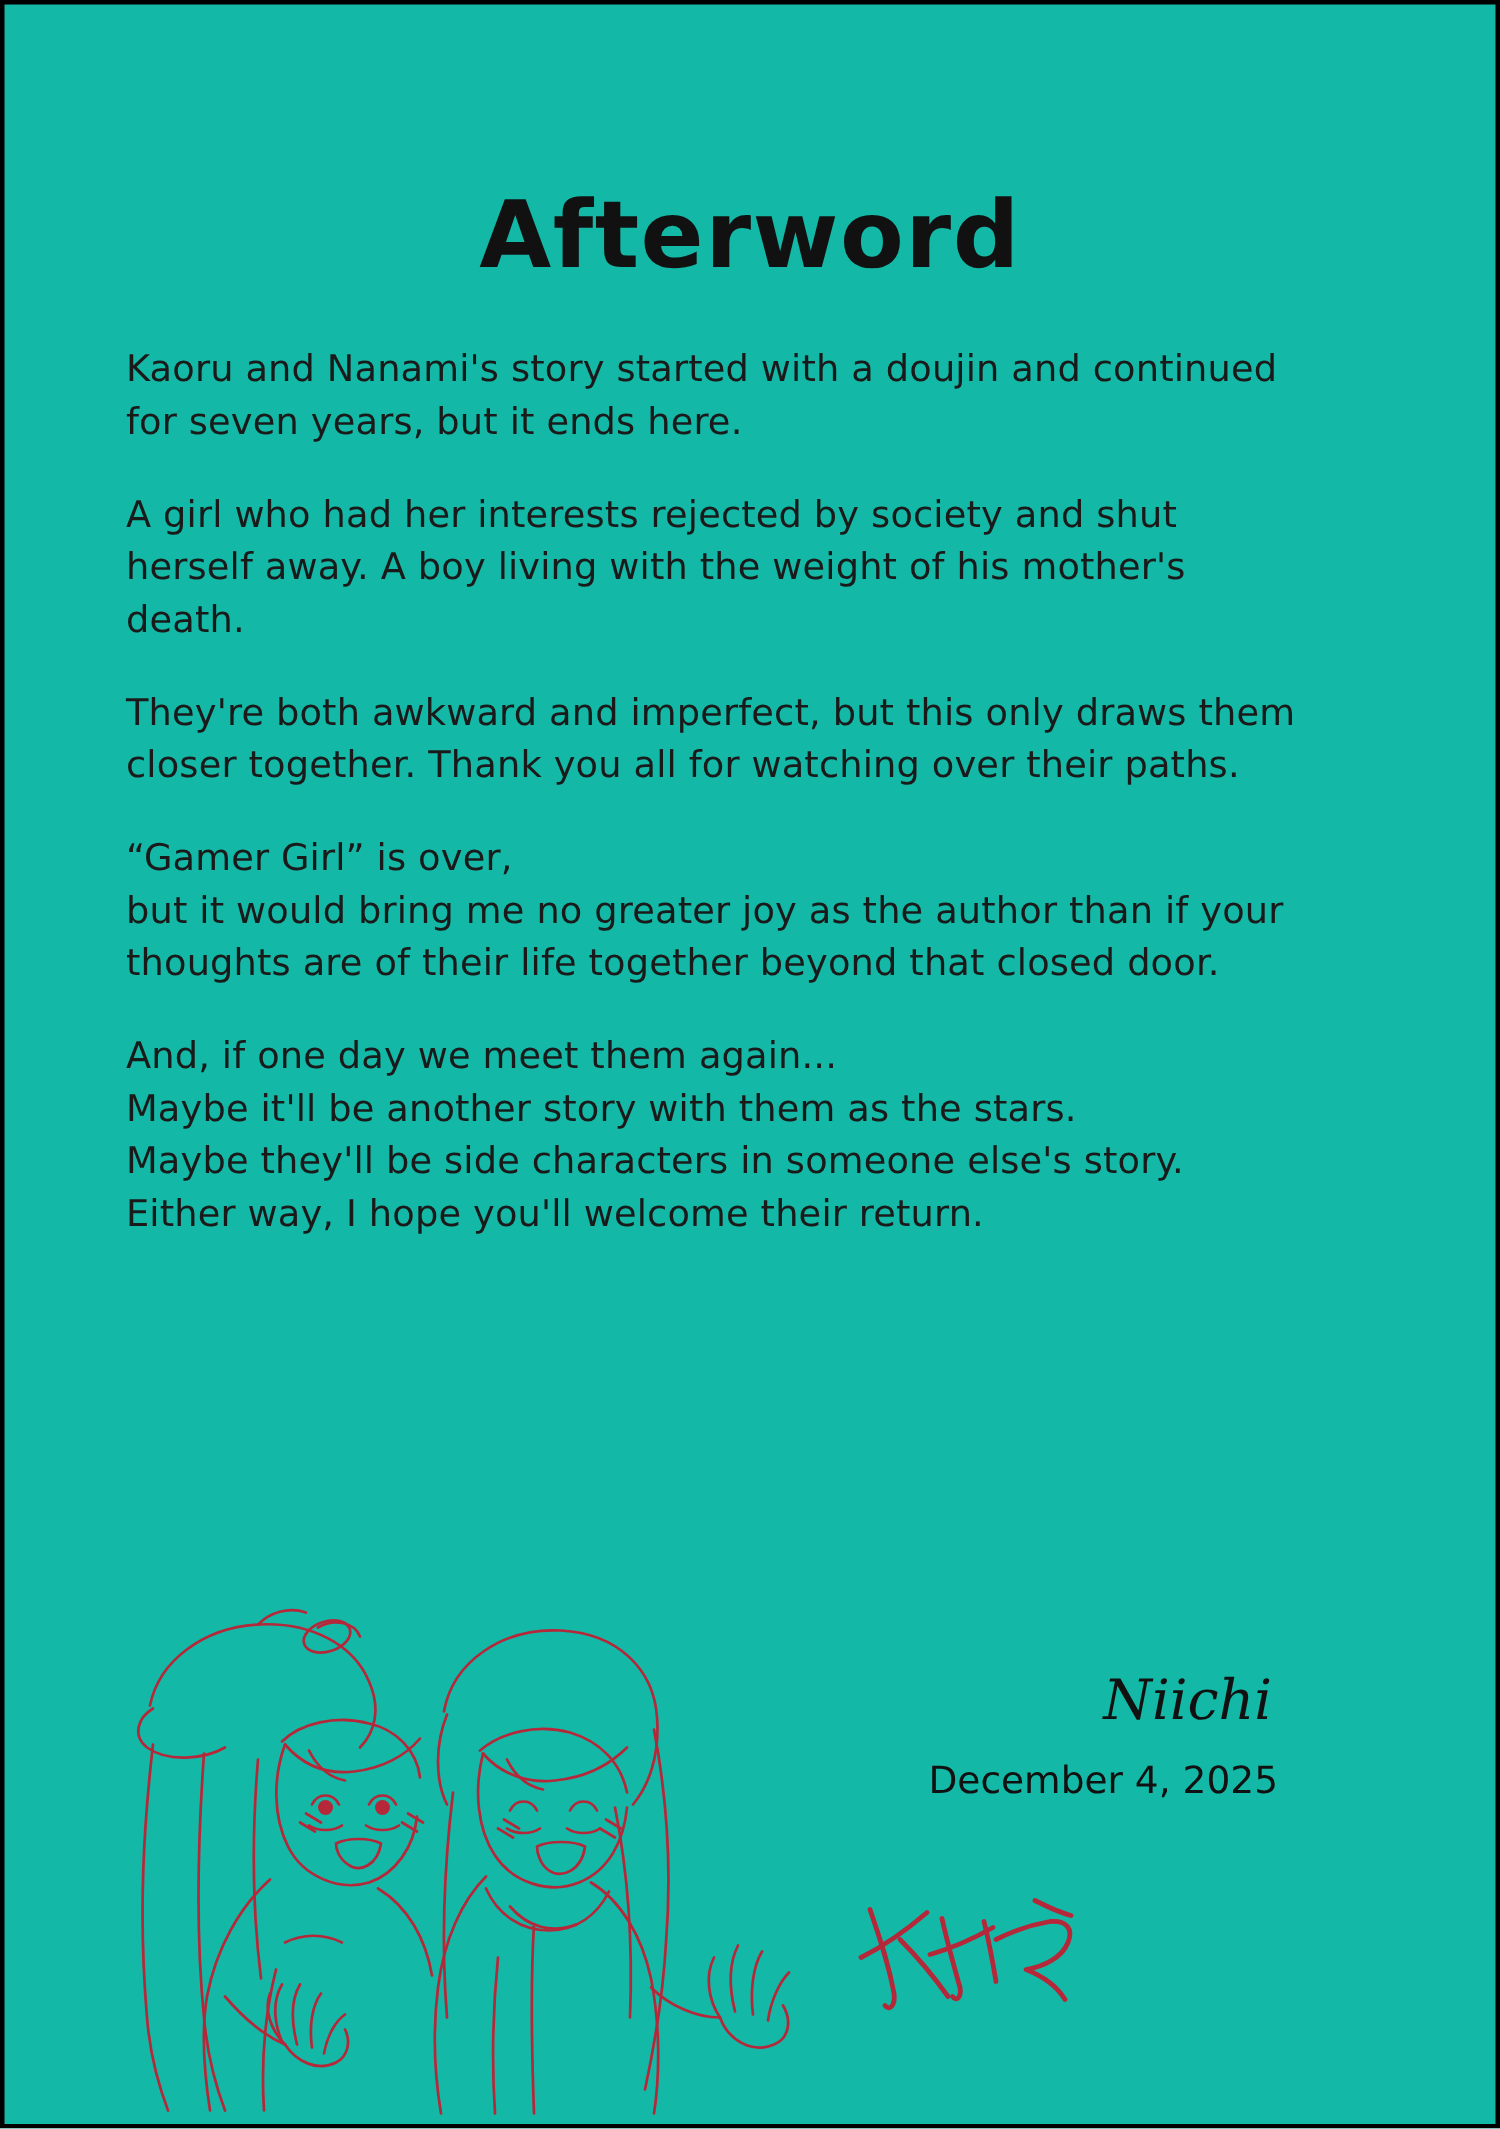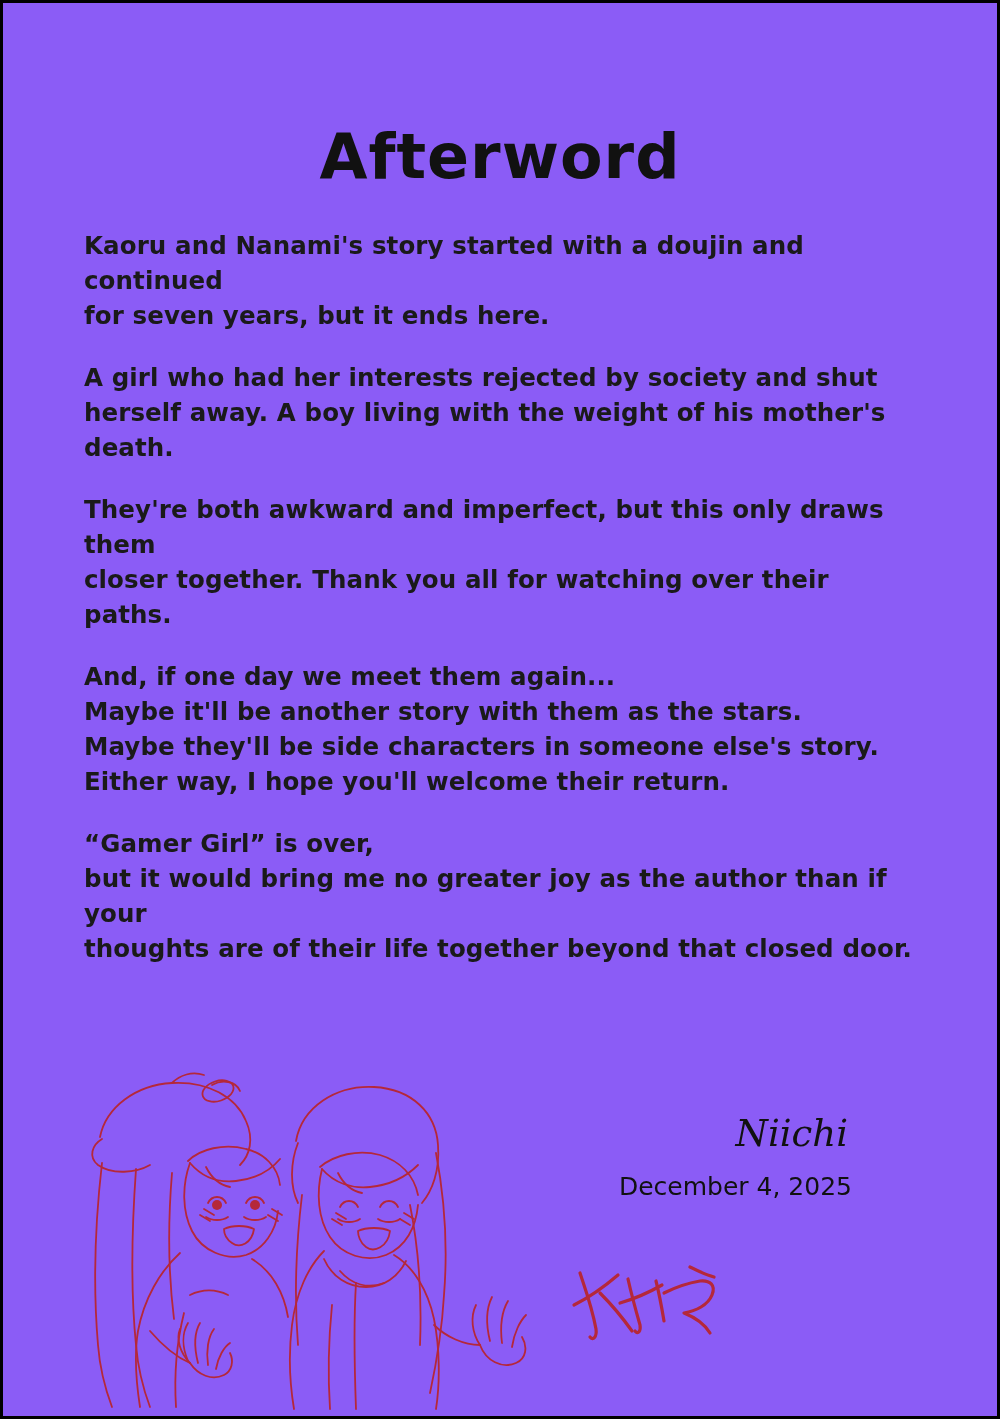--- a/index.html
+++ b/index.html
@@ -4,21 +4,21 @@
 <style>
   html, body {
     margin: 0;
     padding: 0;
     background: #ffffff;
   }
   .page {
     position: relative;
     width: 1000px;
     height: 1419px;
-    background: #8b5cf6;
+    background: #14b8a6;
     overflow: hidden;
     font-family: "DejaVu Sans", sans-serif;
   }
   .border-frame {
     position: absolute;
     left: 0; top: 0;
     width: 1000px;
     height: 1419px;
     box-sizing: border-box;
     border: 3px solid #000000;
@@ -39,21 +39,20 @@
   .body-text {
     position: absolute;
     left: 84px;
     top: 228px;
     width: 840px;
     font-family: "DejaVu Sans", sans-serif;
     font-size: 24.5px;
     line-height: 35px;
     color: #1a1a1a;
     letter-spacing: 0.1px;
-    font-weight: bold;
   }
   .para {
     margin: 0 0 27px 0;
     white-space: pre-line;
   }
   .para:last-child { margin-bottom: 0; }
 
   .author-name {
     position: absolute;
     right: 152px;
@@ -98,27 +97,27 @@
   <h1 class="title">Afterword</h1>
 
   <div class="body-text">
     <p class="para">Kaoru and Nanami's story started with a doujin and continued
 for seven years, but it ends here.</p>
     <p class="para">A girl who had her interests rejected by society and shut
 herself away. A boy living with the weight of his mother's
 death.</p>
     <p class="para">They're both awkward and imperfect, but this only draws them
 closer together. Thank you all for watching over their paths.</p>
+    <p class="para">“Gamer Girl” is over,
+but it would bring me no greater joy as the author than if your
+thoughts are of their life together beyond that closed door.</p>
     <p class="para">And, if one day we meet them again...
 Maybe it'll be another story with them as the stars.
 Maybe they'll be side characters in someone else's story.
 Either way, I hope you'll welcome their return.</p>
-    <p class="para">“Gamer Girl” is over,
-but it would bring me no greater joy as the author than if your
-thoughts are of their life together beyond that closed door.</p>
   </div>
 
   <div class="author-name">Niichi</div>
   <div class="author-date">December 4, 2025</div>
 
   <div class="signature">
     <svg viewBox="0 0 160 110" width="160" height="110" fill="none" stroke="#b5283a" stroke-width="3.2" stroke-linecap="round" stroke-linejoin="round">
       <path d="M10 28 C16 46, 22 62, 26 84 C27 92, 23 96, 20 92"></path>
       <path d="M4 60 C20 52, 34 42, 48 30"></path>
       <path d="M30 48 C42 60, 52 72, 62 86"></path>

